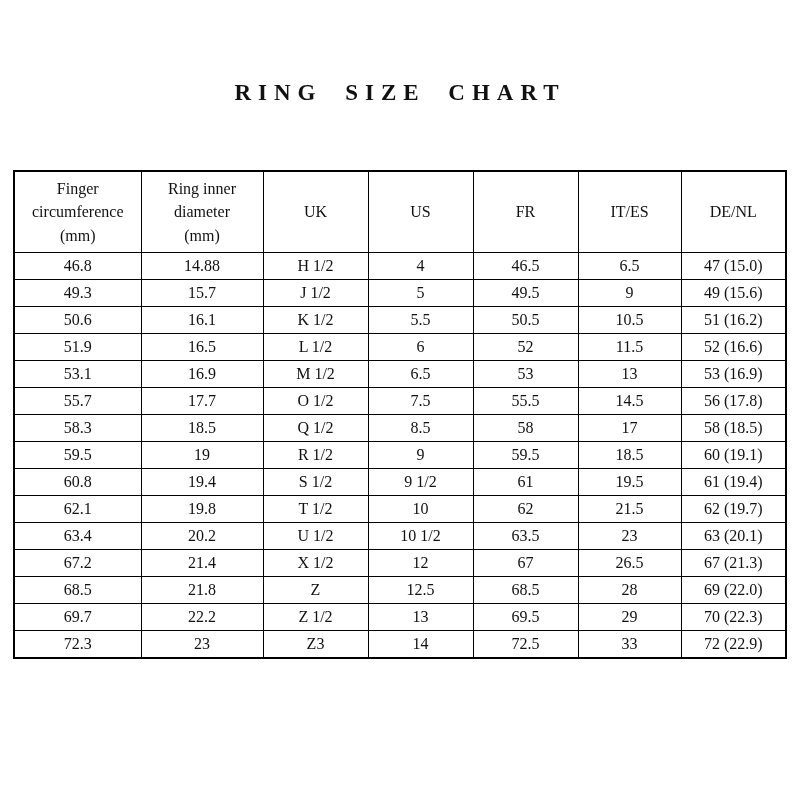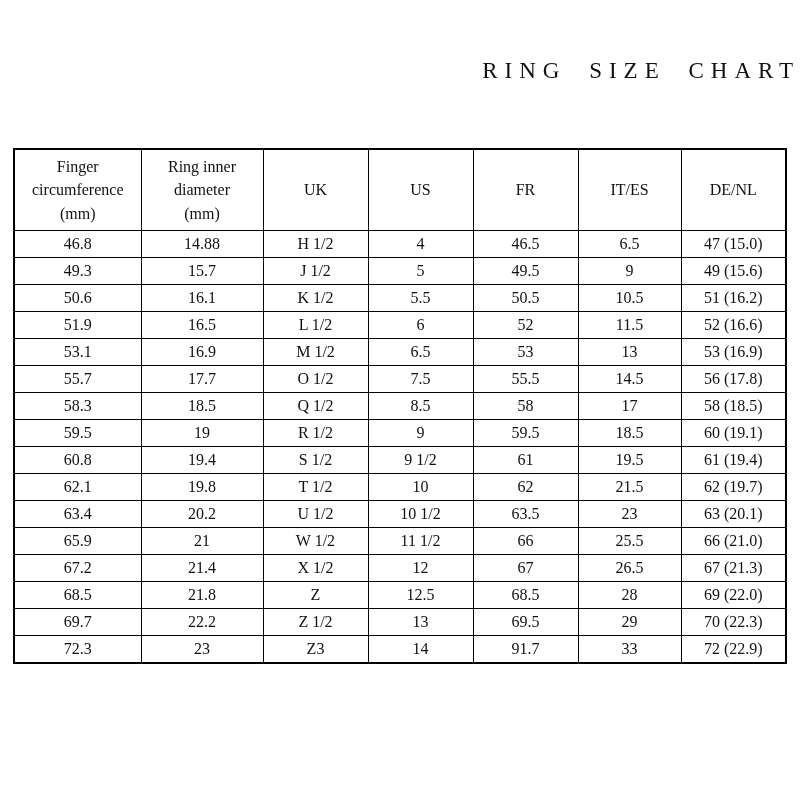--- a/index.html
+++ b/index.html
@@ -15,24 +15,24 @@
   }
   .page {
     position: relative;
     width: 800px;
     height: 800px;
     background: #ffffff;
     overflow: hidden;
   }
   .title {
     margin: 0;
-    padding-top: 58px;
-    text-align: right;
+    padding-top: 80px;
+    text-align: center;
     font-size: 23px;
-    font-weight: 400;
+    font-weight: 700;
     letter-spacing: 7px;
     word-spacing: 10px;
     color: #111111;
   }
   table.size-table {
     border-collapse: collapse;
     table-layout: fixed;
     width: 772px;
     margin: 64px auto 0 auto;
     border: 2px solid #000000;
@@ -200,29 +200,20 @@
         <tr>
           <td>63.4</td>
           <td>20.2</td>
           <td>U 1/2</td>
           <td>10 1/2</td>
           <td>63.5</td>
           <td>23</td>
           <td>63 (20.1)</td>
         </tr>
         <tr>
-          <td>65.9</td>
-          <td>21</td>
-          <td>W 1/2</td>
-          <td>11 1/2</td>
-          <td>66</td>
-          <td>25.5</td>
-          <td>66 (21.0)</td>
-        </tr>
-        <tr>
           <td>67.2</td>
           <td>21.4</td>
           <td>X 1/2</td>
           <td>12</td>
           <td>67</td>
           <td>26.5</td>
           <td>67 (21.3)</td>
         </tr>
         <tr>
           <td>68.5</td>
@@ -240,20 +231,20 @@
           <td>13</td>
           <td>69.5</td>
           <td>29</td>
           <td>70 (22.3)</td>
         </tr>
         <tr>
           <td>72.3</td>
           <td>23</td>
           <td>Z3</td>
           <td>14</td>
-          <td>91.7</td>
+          <td>72.5</td>
           <td>33</td>
           <td>72 (22.9)</td>
         </tr>
       </tbody>
   </table>
 
 </div>
 
 </body></html>

